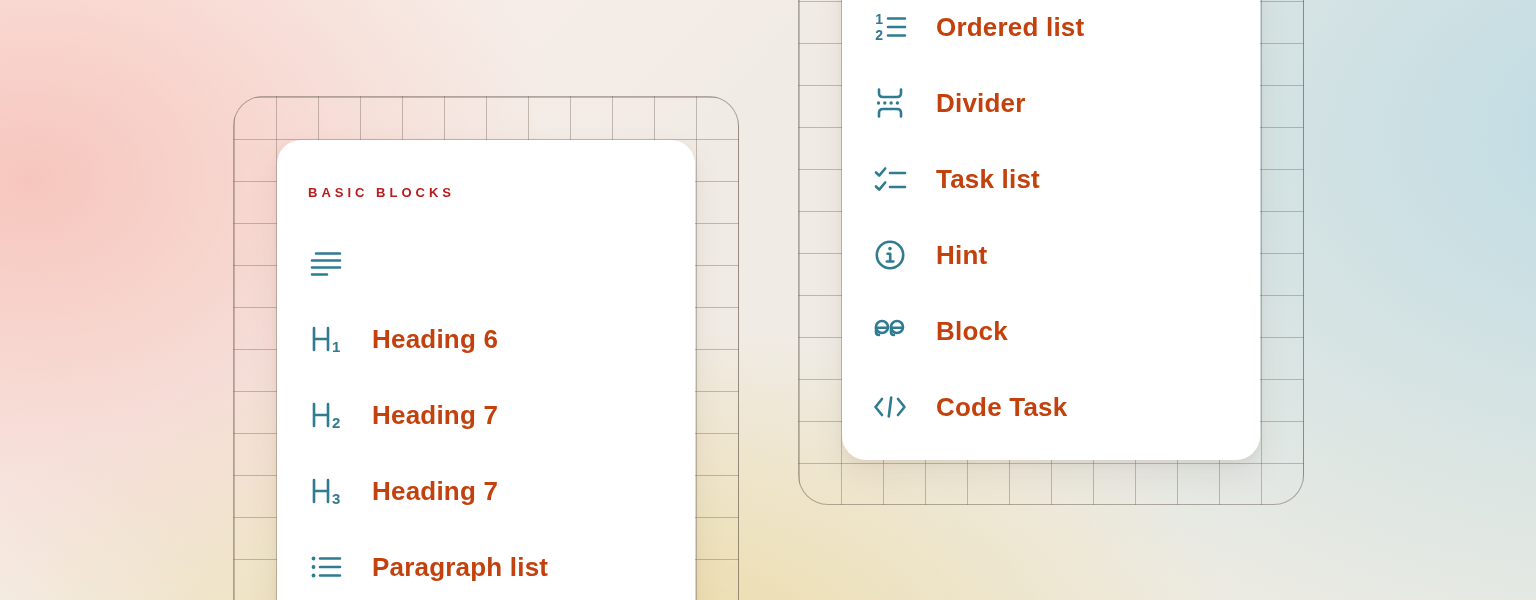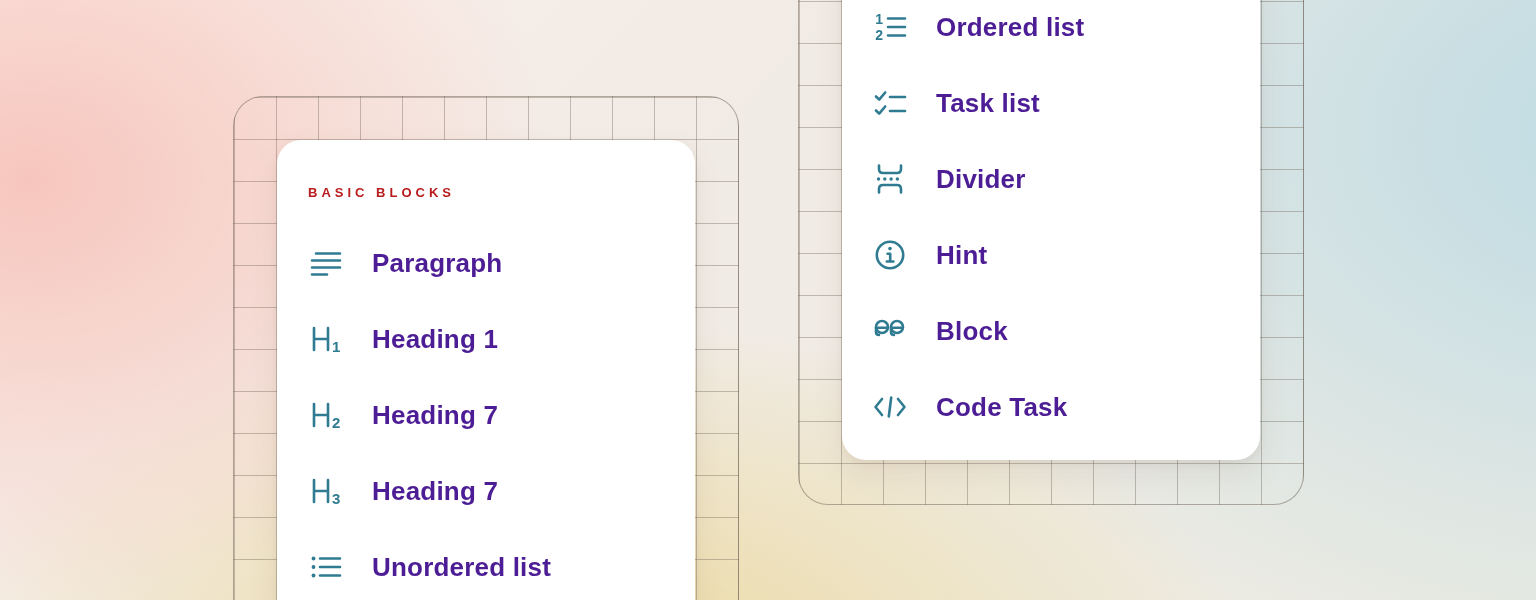--- a/index.html
+++ b/index.html
@@ -48,52 +48,51 @@
     display:flex; align-items:center; gap:28px; height:76px;
     cursor:pointer;
   }
   .icon{ width:36px; height:36px; flex:0 0 36px; display:flex; align-items:center; justify-content:center; color:#2f7b91; }
   .icon svg{ display:block; width:36px; height:36px; }
   .icon svg *{ vector-effect:non-scaling-stroke; }
   .stroke{ fill:none; stroke:currentColor; stroke-width:2.6; stroke-linecap:round; stroke-linejoin:round; }
   .fill{ fill:currentColor; stroke:none; }
   .icon text{ fill:currentColor; stroke:none; font-family:"Liberation Sans","DejaVu Sans",sans-serif; font-weight:bold; }
   .menu-label{
-    font-size:26px; font-weight:bold; color:#4c1d95; letter-spacing:0.2px; white-space:nowrap;
+    font-size:26px; font-weight:bold; color:#c2410c; letter-spacing:0.2px; white-space:nowrap;
   }
 </style>
 </head>
 <body>
 
 <div class="stage">
 
   <div class="grid-card left"></div>
   <div class="grid-card right"></div>
 
   <div class="panel left">
     <div class="panel-header">BASIC BLOCKS</div>
     <ul class="menu-list">
 
       <li class="menu-item">
         <span class="icon">
           <svg viewBox="0 0 36 36">
             <path class="stroke" d="M8 8.5 H32 M4 15.5 H32 M4 22.5 H32 M4 29.5 H19"></path>
           </svg>
         </span>
-        <span class="menu-label">Paragraph</span>
       </li>
 
       <li class="menu-item">
         <span class="icon">
           <svg viewBox="0 0 36 36">
             <path class="stroke" d="M6 7 V29 M6 18 H20 M20 7 V29"></path>
             <text x="24" y="31" font-size="15">1</text>
           </svg>
         </span>
-        <span class="menu-label">Heading 1</span>
+        <span class="menu-label">Heading 6</span>
       </li>
 
       <li class="menu-item">
         <span class="icon">
           <svg viewBox="0 0 36 36">
             <path class="stroke" d="M6 7 V29 M6 18 H20 M20 7 V29"></path>
             <text x="24" y="31" font-size="15">2</text>
           </svg>
         </span>
         <span class="menu-label">Heading 7</span>
@@ -111,69 +110,69 @@
 
       <li class="menu-item">
         <span class="icon">
           <svg viewBox="0 0 36 36">
             <circle class="fill" cx="5.5" cy="9.5" r="1.9"></circle>
             <circle class="fill" cx="5.5" cy="18" r="1.9"></circle>
             <circle class="fill" cx="5.5" cy="26.5" r="1.9"></circle>
             <path class="stroke" d="M12 9.5 H32 M12 18 H32 M12 26.5 H32"></path>
           </svg>
         </span>
-        <span class="menu-label">Unordered list</span>
+        <span class="menu-label">Paragraph list</span>
       </li>
 
     </ul>
   </div>
 
   <div class="panel right">
     <ul class="menu-list">
 
       <li class="menu-item">
         <span class="icon">
           <svg viewBox="0 0 36 36">
             <text x="11" y="15" font-size="14" text-anchor="end">1</text>
             <text x="11" y="31" font-size="14" text-anchor="end">2</text>
             <path class="stroke" d="M16 9.5 H33 M16 18 H33 M16 26.5 H33"></path>
           </svg>
         </span>
         <span class="menu-label">Ordered list</span>
-      </li>
-
-      <li class="menu-item">
-        <span class="icon">
-          <svg viewBox="0 0 36 36">
-            <path class="stroke" d="M4 11.5 l3.2 3.2 l6 -7.2"></path>
-            <path class="stroke" d="M18 12 H33"></path>
-            <path class="stroke" d="M4 25.5 l3.2 3.2 l6 -7.2"></path>
-            <path class="stroke" d="M18 26 H33"></path>
-          </svg>
-        </span>
-        <span class="menu-label">Task list</span>
       </li>
 
       <li class="menu-item">
         <span class="icon">
           <svg viewBox="0 0 36 36">
             <path class="stroke" d="M7 4.5 V8 Q7 12 11 12 H25 Q29 12 29 8 V4.5"></path>
             <circle class="fill" cx="6.5" cy="18" r="1.7"></circle>
             <circle class="fill" cx="12.8" cy="18" r="1.7"></circle>
             <circle class="fill" cx="19.1" cy="18" r="1.7"></circle>
             <circle class="fill" cx="25.4" cy="18" r="1.7"></circle>
             <path class="stroke" d="M7 31.5 V28 Q7 24 11 24 H25 Q29 24 29 28 V31.5"></path>
           </svg>
         </span>
         <span class="menu-label">Divider</span>
       </li>
 
       <li class="menu-item">
         <span class="icon">
           <svg viewBox="0 0 36 36">
+            <path class="stroke" d="M4 11.5 l3.2 3.2 l6 -7.2"></path>
+            <path class="stroke" d="M18 12 H33"></path>
+            <path class="stroke" d="M4 25.5 l3.2 3.2 l6 -7.2"></path>
+            <path class="stroke" d="M18 26 H33"></path>
+          </svg>
+        </span>
+        <span class="menu-label">Task list</span>
+      </li>
+
+      <li class="menu-item">
+        <span class="icon">
+          <svg viewBox="0 0 36 36">
             <circle class="stroke" cx="18" cy="18" r="13.2"></circle>
             <circle class="fill" cx="18" cy="11.6" r="1.8"></circle>
             <path class="stroke" d="M15.6 16.8 H18.2 V24.5 M14.8 24.5 H21.4"></path>
           </svg>
         </span>
         <span class="menu-label">Hint</span>
       </li>
 
       <li class="menu-item">
         <span class="icon">

